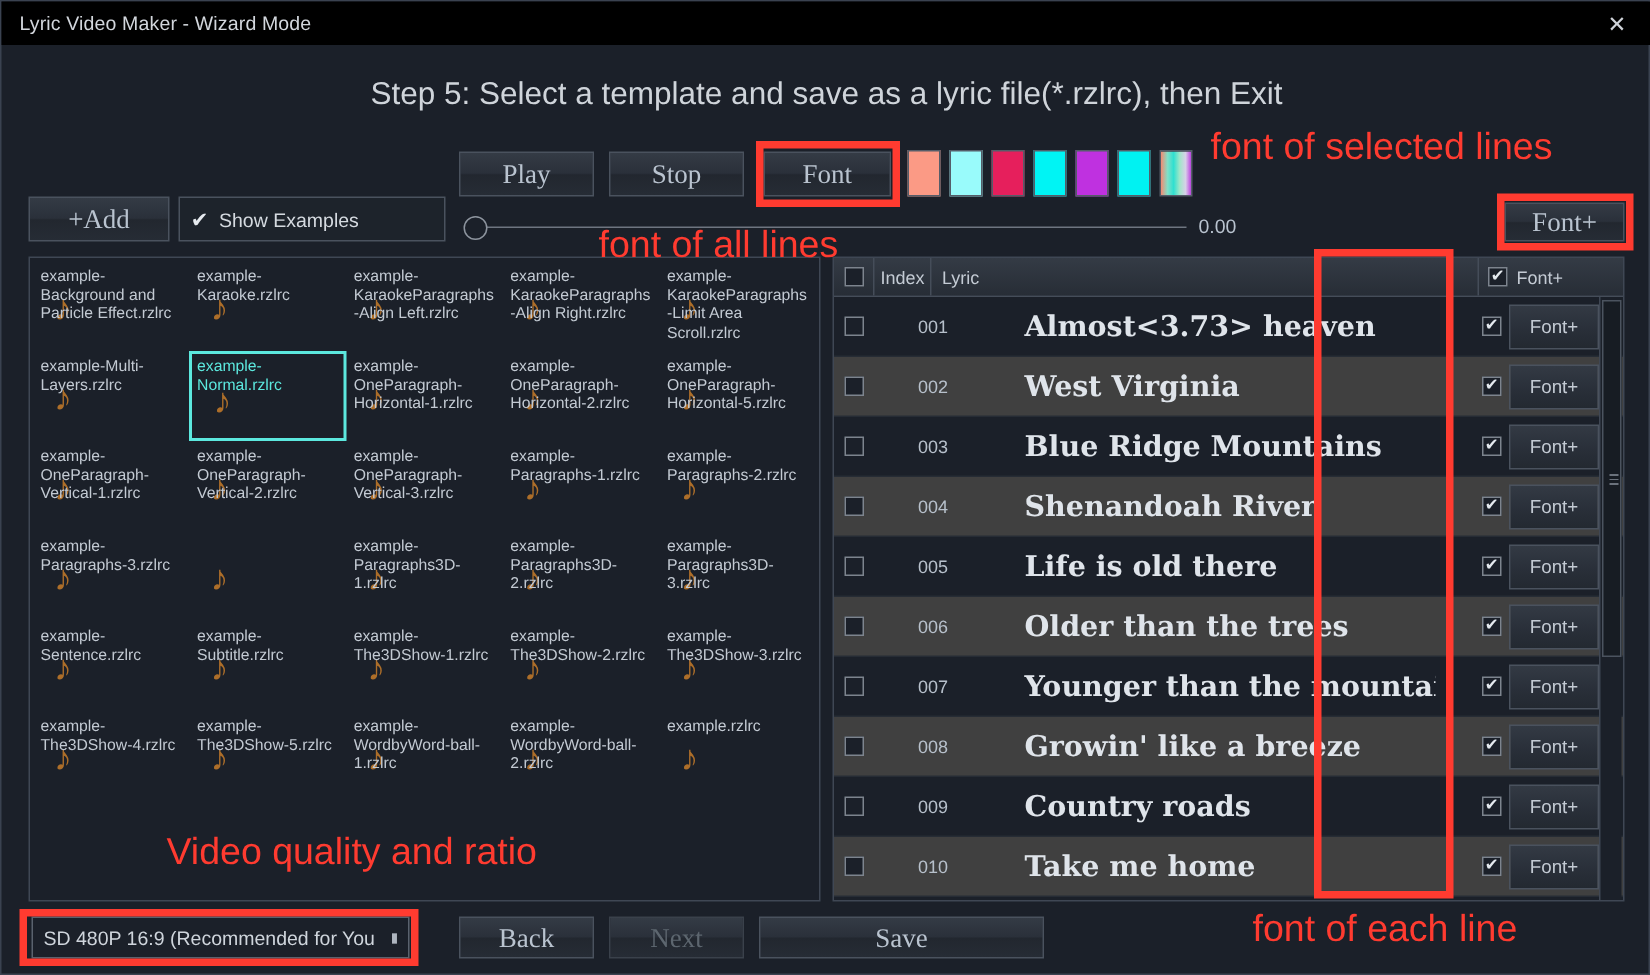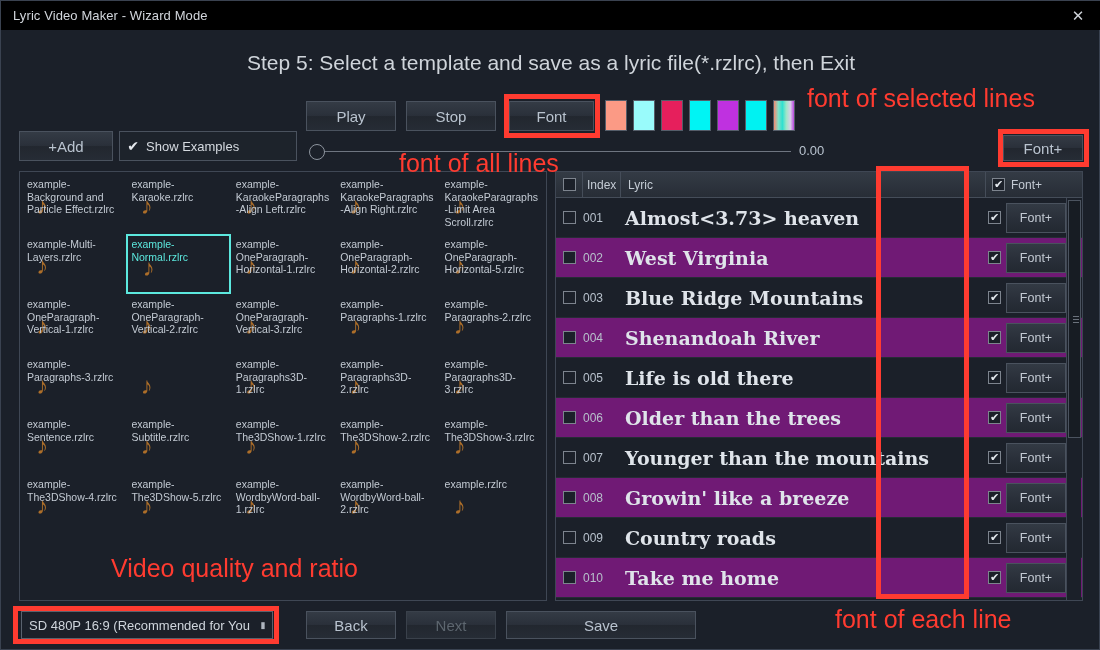--- a/index.html
+++ b/index.html
@@ -34,23 +34,23 @@
   
   .step-title {
     position: absolute; left: 0; top: 50px; width: 1100px;
     text-align: center; color: #cfd4da; font-size: 21px;
   }
 
   
   .btn {
     background: linear-gradient(to bottom, #343b45 0%, #2a303a 48%, #22272f 52%, #262c35 100%);
     border: 1px solid #4a525e;
-    color: #b9c3cf; font-size: 15px;
+    color: #b9c3cf; font-size: 18px;
     display: flex; align-items: center; justify-content: center;
-    cursor: pointer; font-family: Liberation Sans, sans-serif;
+    cursor: pointer; font-family: Liberation Serif, serif;
   }
   .btn.disabled { color: #5d666f; border-color: #3a414b; }
 
   
   .btn-play { position: absolute; left: 305px; top: 100px; width: 90px; height: 30px; }
   .btn-stop { position: absolute; left: 405px; top: 100px; width: 90px; height: 30px; }
   .btn-font { position: absolute; left: 508px; top: 100px; width: 85px; height: 30px; }
 
   .swatches { position: absolute; left: 604px; top: 99px; display: flex; gap: 6px; }
   .swatch { width: 22px; height: 31px; border: 1px solid #555d69; }
@@ -128,23 +128,24 @@
     color: #c4cbd4; font-size: 12px;
   }
   .lyr-head .c-chk { width: 27px; display:flex; align-items:center; justify-content:center; border-right:1px solid #454d59; height:100%;}
   .lyr-head .c-idx { width: 38px; padding-left: 4px; border-right: 1px solid #454d59; height:100%; display:flex; align-items:center;}
   .lyr-head .c-lyr { flex: 1; padding-left: 7px; border-right: 1px solid #454d59; height:100%; display:flex; align-items:center;}
   .lyr-head .c-font { width: 96px; display: flex; align-items: center; gap: 6px; padding-left: 6px; height:100%;}
 
   .lyr-row {
     display: flex; align-items: center; height: 40px;
     border-bottom: 1px solid #262c35;
+    gap: 29px;
   }
   .lyr-row.odd  { background: #1b2029; }
-  .lyr-row.even { background: #701a75; }
+  .lyr-row.even { background: #404040; }
   .lyr-row .c-chk { width: 27px; display:flex; align-items:center; justify-content:center; }
   .lyr-row .c-idx { width: 38px; color: #b7c0cb; font-size: 12px; }
   .lyr-row .c-lyr {
     flex: 1; color: #dfe4ea; font-size: 19px; font-weight: bold;
     font-family: "DejaVu Serif", "Liberation Serif", serif;
     white-space: nowrap; overflow: hidden; padding-left: 4px;
   }
   .lyr-row .c-font { width: 96px; display: flex; align-items: center; gap: 5px; padding-left: 2px; }
   .lyr-row .c-font .fbtn {
     width: 60px; height: 30px;

